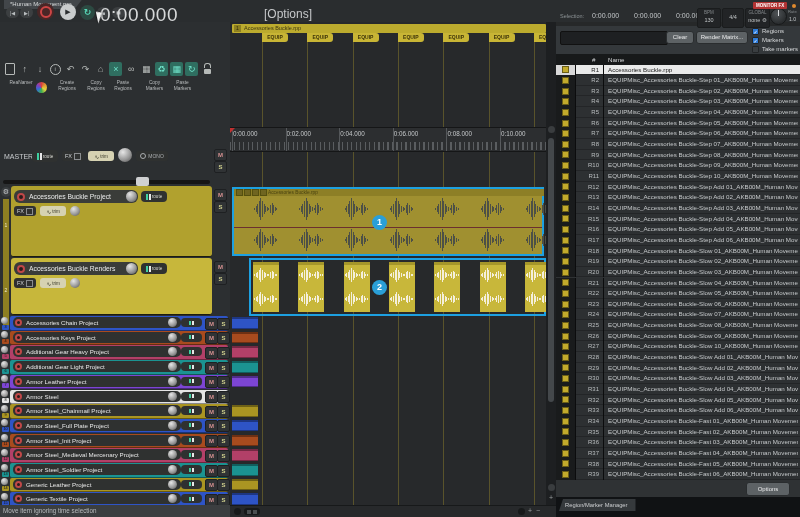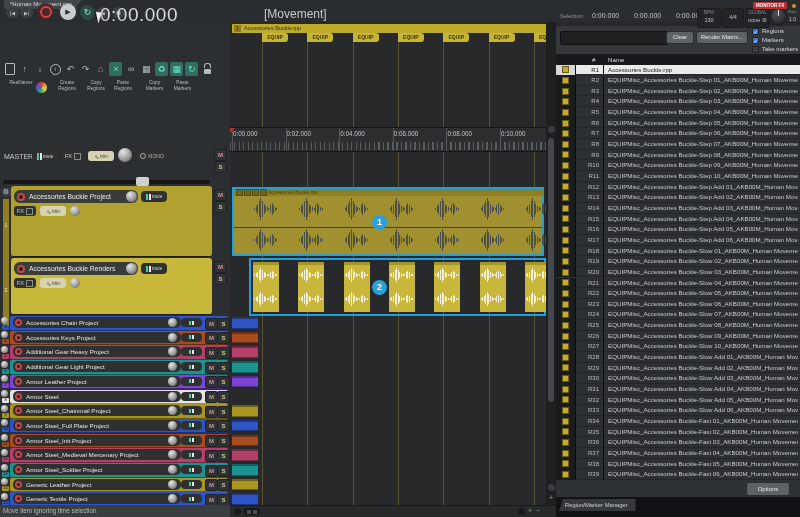--- a/index.html
+++ b/index.html
@@ -53,21 +53,21 @@
         <div style="position: absolute; left: 20px; top: 7px; width: 13px; height: 11px; border-radius: 6px; background: rgb(60, 63, 65); color: rgb(185, 189, 191); font-size: 5px; display: flex; align-items: center; justify-content: center;">▶|</div>
         <div style="position: absolute; left: 37px; top: 3px; width: 17px; height: 17px; border-radius: 50%; background: rgb(74, 38, 38); display: flex; align-items: center; justify-content: center;">
           <div style="position: relative; width: 8px; height: 8px; border-radius: 50%; border: 2px solid rgb(204, 69, 69);"></div>
         </div>
         <div style="position: absolute; left: 60px; top: 4px; width: 16px; height: 16px; border-radius: 50%; background: rgb(201, 204, 205); color: rgb(42, 45, 47); font-size: 7px; display: flex; align-items: center; justify-content: center;">▶</div>
         <div style="position: absolute; left: 80px; top: 4.5px; width: 15px; height: 15px; border-radius: 50%; background: rgb(44, 74, 66); color: rgb(88, 216, 184); font-size: 9px; font-weight: bold; display: flex; align-items: center; justify-content: center;">↻</div>
         <div style="position: absolute; left: 97px; top: 7px; width: 13px; height: 11px; border-radius: 6px; background: rgb(60, 63, 65); color: rgb(185, 189, 191); font-size: 5px; display: flex; align-items: center; justify-content: center;">■</div>
         <div style="position: absolute; left: 112px; top: 7px; width: 13px; height: 11px; border-radius: 6px; background: rgb(60, 63, 65); color: rgb(185, 189, 191); font-size: 4px; display: flex; align-items: center; justify-content: center;">▮▮</div>
       </div>
     <div class="time-display">0:00.000</div>
-    <div class="stopped">[Movement]</div>
+    <div class="stopped">[Options]</div>
     <div class="cursor"></div>
 
     <div class="sel-label">Selection:</div>
     <div class="sel-val" style="left:592px">0:00.000</div>
     <div class="sel-val" style="left:634px">0:00.000</div>
     <div class="sel-val" style="left:676px">0:00.000</div>
 
     <div class="mini-box" style="left:697px;width:22px">
       <div class="l1">BPM</div>
       <div class="l2">130</div>

